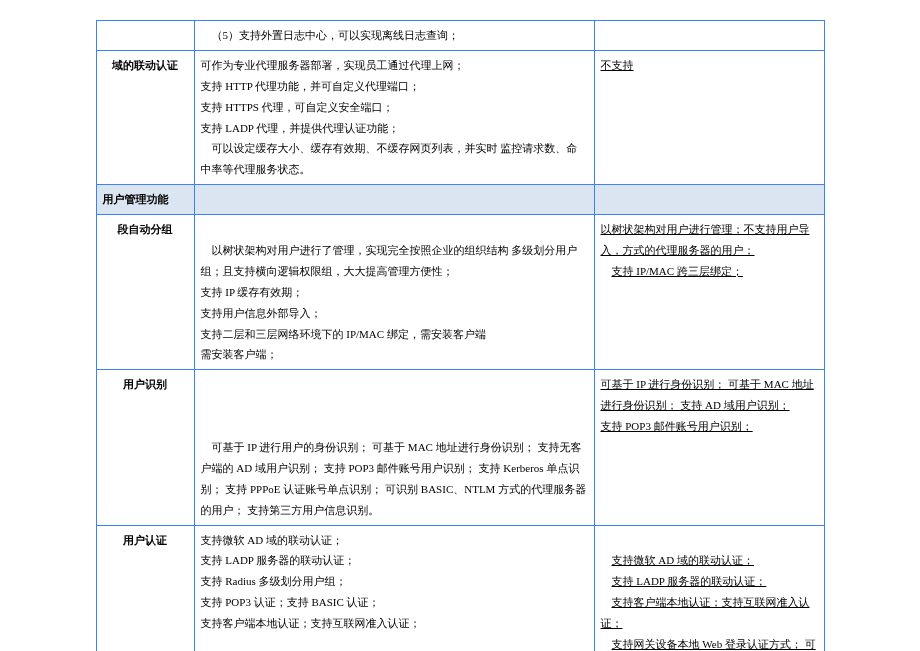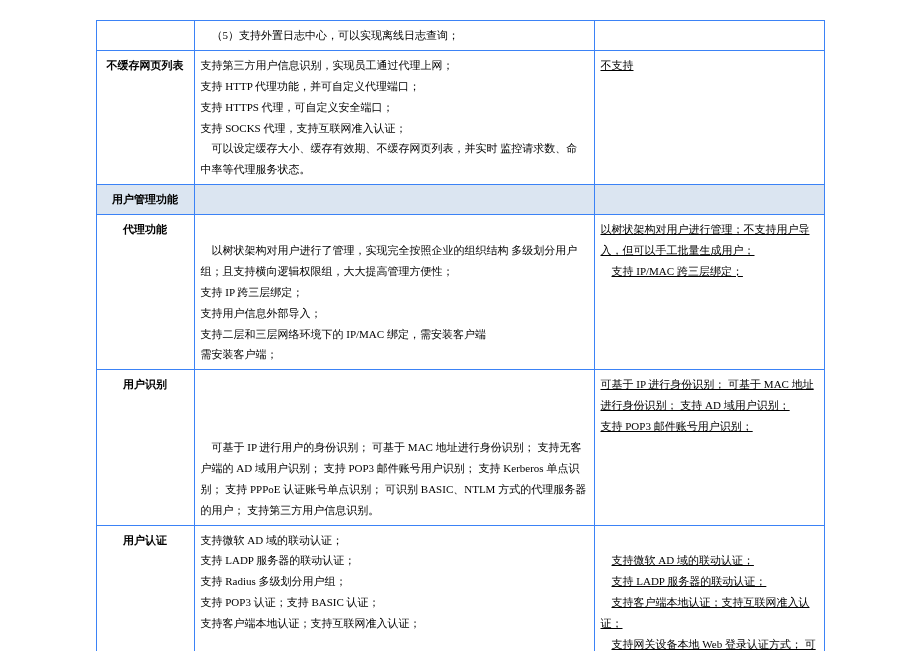--- a/index.html
+++ b/index.html
@@ -21,51 +21,51 @@
   <tbody>
       <tr>
     <td class="col1"></td>
     <td class="col2">
           <span class="line first">（5）支持外置日志中心，可以实现离线日志查询；</span>
         </td>
     <td class="col3"></td>
   </tr>
 
   <tr>
-    <td class="col1">不缓存网页列表</td>
+    <td class="col1">域的联动认证</td>
     <td class="col2">
-      <span class="line noindent">支持第三方用户信息识别，实现员工通过代理上网；</span>
+      <span class="line noindent">可作为专业代理服务器部署，实现员工通过代理上网；</span>
       <span class="line noindent">支持 HTTP 代理功能，并可自定义代理端口；</span>
       <span class="line noindent">支持 HTTPS 代理，可自定义安全端口；</span>
-      <span class="line noindent">支持 SOCKS 代理，支持互联网准入认证；</span>
+      <span class="line noindent">支持 LADP 代理，并提供代理认证功能；</span>
       <span class="line">可以设定缓存大小、缓存有效期、不缓存网页列表，并实时 监控请求数、命中率等代理服务状态。</span>
     </td>
     <td class="col3">
       <span class="line noindent">不支持</span>
     </td>
   </tr>
 
   <tr class="label-row">
-    <td class="col1" style="text-align:center">用户管理功能</td>
+    <td class="col1" style="">用户管理功能</td>
     <td class="col2"></td>
     <td class="col3"></td>
   </tr>
 
   <tr>
-    <td class="col1">代理功能</td>
+    <td class="col1">段自动分组</td>
     <td class="col2">
       <br>
       <span class="line">以树状架构对用户进行了管理，实现完全按照企业的组织结构 多级划分用户组；且支持横向逻辑权限组，大大提高管理方便性；</span>
-      <span class="line noindent">支持 IP 跨三层绑定；</span>
+      <span class="line noindent">支持 IP 缓存有效期；</span>
       <span class="line noindent">支持用户信息外部导入；</span>
       <span class="line noindent">支持二层和三层网络环境下的 IP/MAC 绑定，需安装客户端</span>
       <span class="line noindent">需安装客户端；</span>
     </td>
     <td class="col3">
-      <span class="line noindent">以树状架构对用户进行管理；不支持用户导入，但可以手工批量生成用户；</span>
+      <span class="line noindent">以树状架构对用户进行管理；不支持用户导入，方式的代理服务器的用户；</span>
       <span class="line">支持 IP/MAC 跨三层绑定；</span>
     </td>
   </tr>
 
   <tr>
     <td class="col1">用户识别</td>
     <td class="col2">
       <br><br><br>
       <span class="line">可基于 IP 进行用户的身份识别； 可基于 MAC 地址进行身份识别； 支持无客户端的 AD 域用户识别； 支持 POP3 邮件账号用户识别； 支持 Kerberos 单点识别； 支持 PPPoE 认证账号单点识别； 可识别 BASIC、NTLM 方式的代理服务器的用户； 支持第三方用户信息识别。</span>
     </td>

